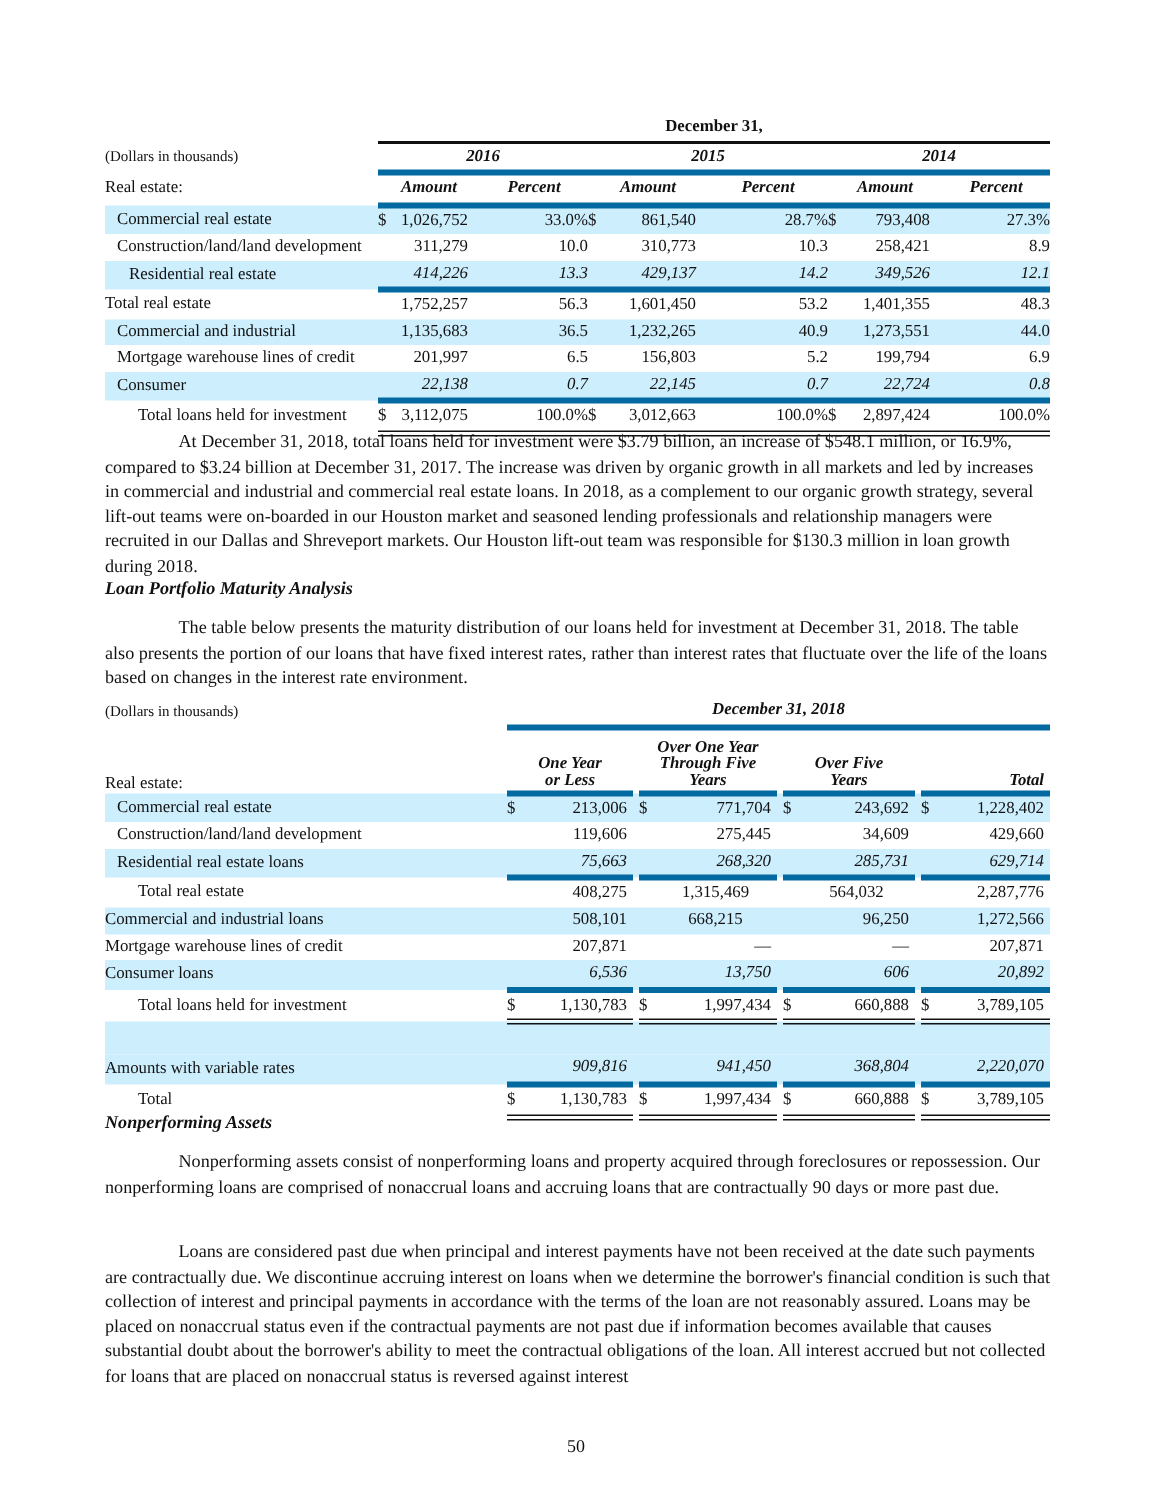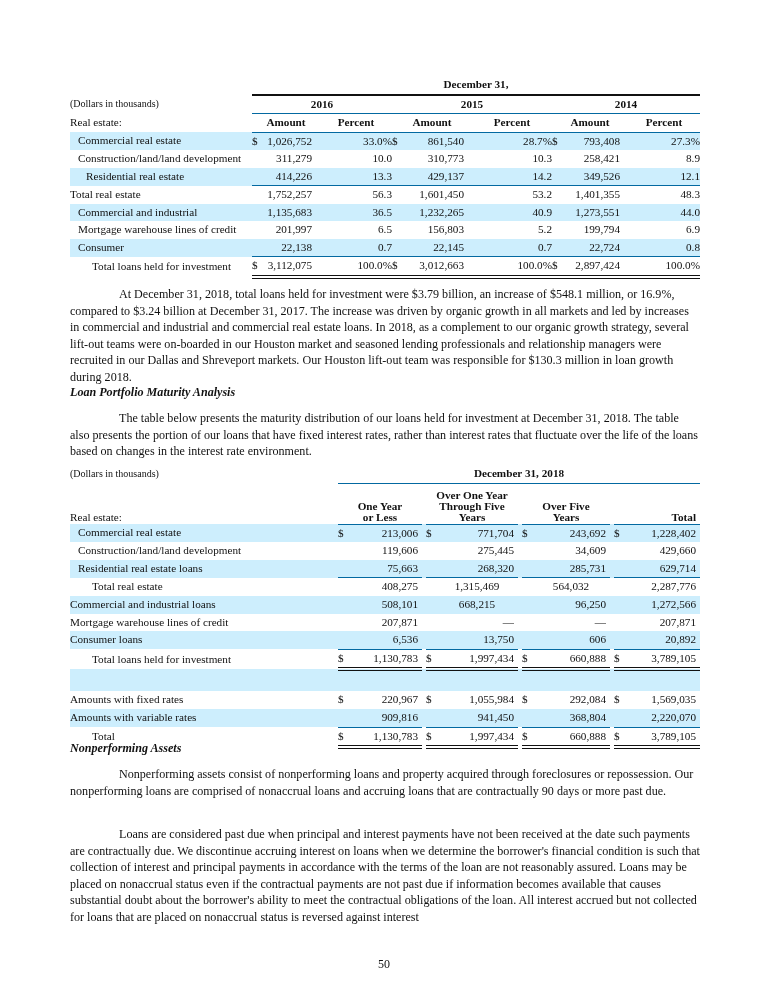--- a/index.html
+++ b/index.html
@@ -9,21 +9,21 @@
   table { border-collapse: collapse; }
   td { padding: 0; font-size: 11.2px; height: 17.6px; line-height: 17.6px; white-space: nowrap; }
   .small { font-size: 10px; }
   .num { text-align: right; }
   .ctr { text-align: center; }
   .b { font-weight: bold; }
   .ind1 { padding-left: 8px; }
   .ind2 { padding-left: 22px; }
   .ind1b { padding-left: 16px; }
   .topline { border-top: 2px solid #111; }
-  .ul { border-bottom: 1px solid #0369a1; }
+  .ul { border-bottom: 4px solid #0369a1; font-style: italic; }
   .dbl { border-bottom: 4px double #111; }
   .gap { width: 4px; }
   
   #t1 { position: absolute; left: 70px; top: 76px; width: 630px; }
   #t1 td { height: 17.5px; line-height: 17.5px; }
   
   .para { position: absolute; left: 70px; width: 630px; font-size: 12.1px; line-height: 16.5px; text-align: left; }
   .para .indent { display: inline-block; width: 49px; }
   .heading { position: absolute; left: 70px; font-size: 12.1px; font-weight: bold; font-style: italic; }
   
@@ -317,34 +317,20 @@
           <td class="gap"></td>
           <td class=" dbl">$</td>
           <td class="num dbl" style="padding-right: 4px;">660,888</td>
           <td class="gap"></td>
           <td class=" dbl">$</td>
           <td class="num dbl" style="padding-right: 4px;">3,789,105</td>
         </tr>
         <tr class="shade">
           <td colspan="12" style="height: 20px;"></td>
         </tr>
-        <tr>
-          <td class="">Amounts with fixed rates</td>
-          <td>$</td>
-          <td class="num" style="padding-right: 4px;">220,967</td>
-          <td class="gap"></td>
-          <td>$</td>
-          <td class="num" style="padding-right: 4px;">1,055,984</td>
-          <td class="gap"></td>
-          <td>$</td>
-          <td class="num" style="padding-right: 4px;">292,084</td>
-          <td class="gap"></td>
-          <td>$</td>
-          <td class="num" style="padding-right: 4px;">1,569,035</td>
-        </tr>
         <tr class="shade">
           <td class="">Amounts with variable rates</td>
           <td class=" ul"></td>
           <td class="num ul" style="padding-right: 4px;">909,816</td>
           <td class="gap"></td>
           <td class=" ul"></td>
           <td class="num ul" style="padding-right: 4px;">941,450</td>
           <td class="gap"></td>
           <td class=" ul"></td>
           <td class="num ul" style="padding-right: 4px;">368,804</td>

